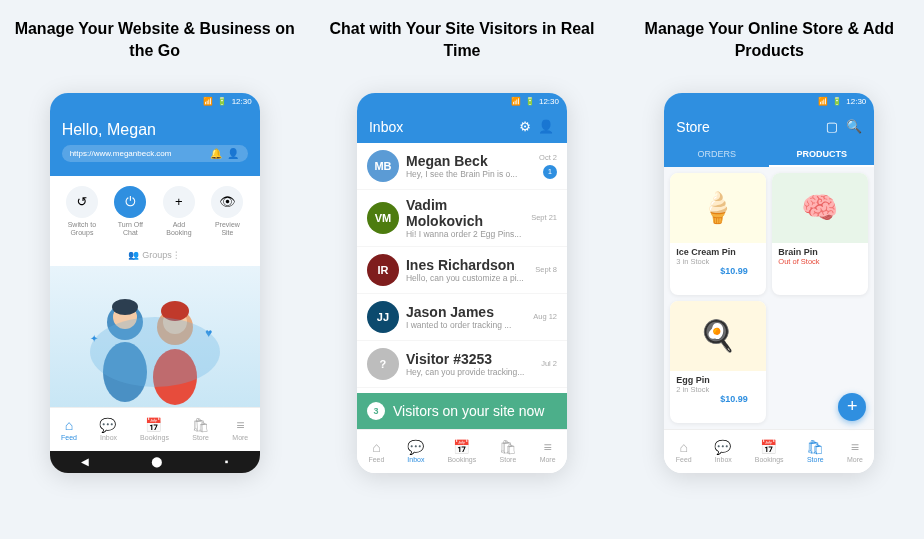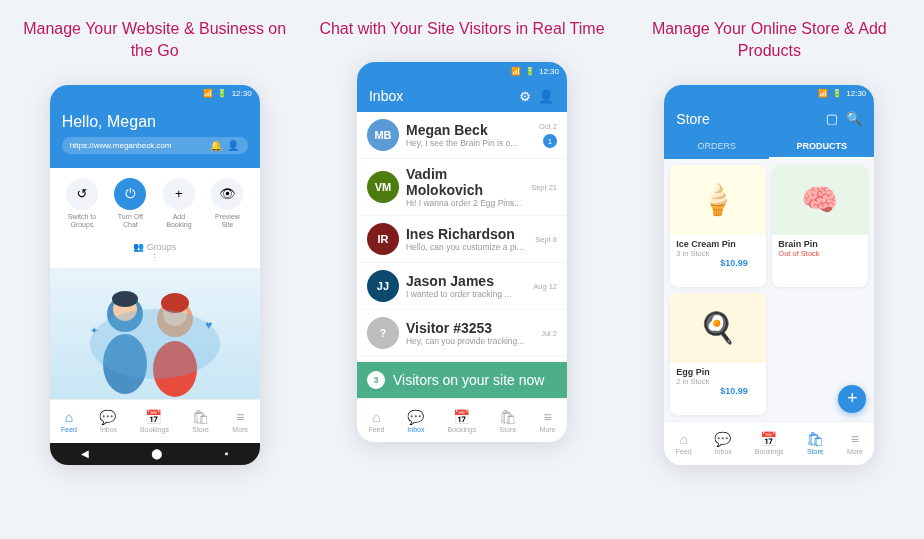--- a/index.html
+++ b/index.html
@@ -25,25 +25,25 @@
     }
     .column {
       display: flex;
       flex-direction: column;
       align-items: center;
       gap: 10px;
       flex: 1;
     }
     .headline {
       font-size: 16px;
-      color: #be185d;
+      color: #000000;
       text-align: center;
       line-height: 1.4;
-      margin-bottom: 12px;
-      font-weight: 400;
+      margin-bottom: 20px;
+      font-weight: 700;
     }
     
     .phone {
       width: 210px;
       height: 380px;
       background: #fff;
       border-radius: 18px;
       overflow: hidden;
       box-shadow: 0 4px 24px rgba(0,0,0,0.13);
       position: relative;
@@ -124,21 +124,20 @@
       color: #888;
       text-align: center;
       line-height: 1.2;
     }
     .phone1-groups {
       padding: 6px 10px;
       display: flex;
       align-items: center;
       justify-content: center;
       flex-shrink: 0;
-      flex-direction: column;
     }
     .phone1-groups span {
       font-size: 9px;
       color: #aaa;
     }
     .phone1-image {
       flex: 1;
       background: linear-gradient(180deg, #e8f4fb 0%, #c8e6f5 100%);
       display: flex;
       align-items: flex-end;

